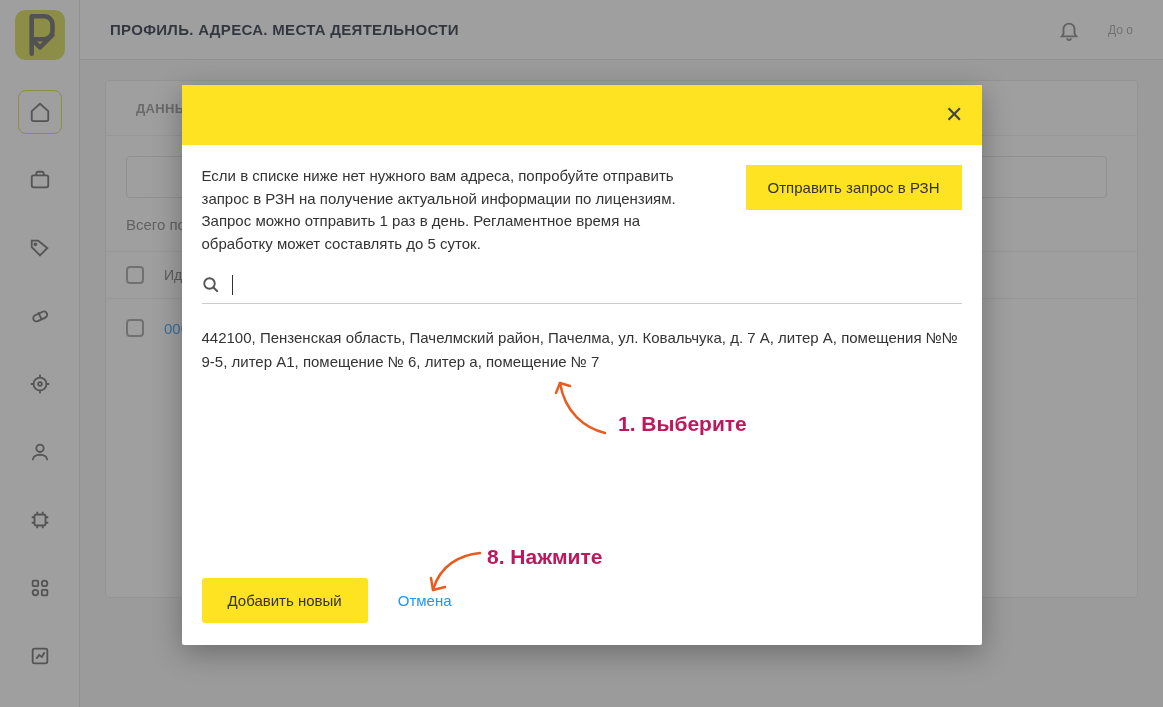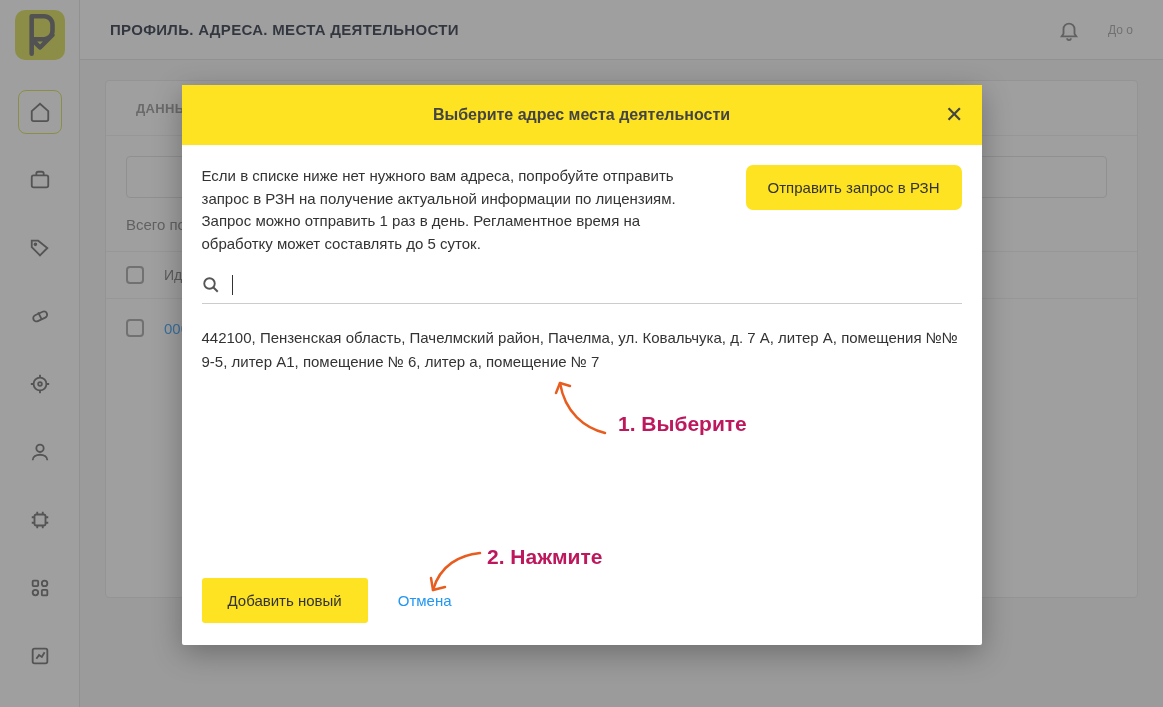--- a/index.html
+++ b/index.html
@@ -31,21 +31,21 @@
 .link-id { color: #2196f3; cursor: pointer; }
 
 .overlay { position: absolute; inset: 0; background: rgba(80,80,80,0.55); display: flex; align-items: flex-start; justify-content: center; }
 .modal { width: 800px; background: #fff; margin-top: 85px; box-shadow: 0 8px 30px rgba(0,0,0,0.3); border-radius: 2px; }
 .modal-header { background: #fde321; height: 60px; display: flex; align-items: center; justify-content: center; position: relative; }
 .modal-title { font-size: 16px; font-weight: 600; color: #444; }
 .modal-close { position: absolute; right: 18px; top: 50%; transform: translateY(-50%); font-size: 22px; color: #444; cursor: pointer; }
 .modal-body { padding: 20px 20px 10px 20px; }
 .info-row { display: flex; gap: 41px; align-items: flex-start; }
 .info-text { flex: 1; font-size: 15px; line-height: 1.5; color: #333; }
-.rzn-btn { background: #fde321; border: none; padding: 14px 22px; font-size: 15px; color: #333; cursor: pointer; border-radius: 7px; white-space: nowrap; }
+.rzn-btn { background: #fde321; border: none; padding: 14px 22px; font-size: 15px; color: #333; cursor: pointer; border-radius: 0; white-space: nowrap; }
 .modal-search { display: flex; align-items: center; border-bottom: 1px solid #ccc; margin-top: 20px; padding-bottom: 8px; gap: 12px; }
 .modal-search svg { width: 18px; height: 18px; stroke: #555; fill: none; stroke-width: 2.5; }
 .cursor-blink { width: 1px; height: 20px; background: #333; }
 .addr-list { margin-top: 18px; }
 .addr-item { font-size: 15px; line-height: 1.6; color: #333; cursor: pointer; padding: 4px 0; }
 .modal-footer { display: flex; gap: 30px; padding: 20px 28px 22px 20px; align-items: center; border-top: none; margin-top: 170px; }
 .add-btn { background: #fde321; border: none; padding: 14px 26px; font-size: 15px; color: #333; cursor: pointer; border-radius: 3px; }
 .cancel-link { color: #2196f3; font-size: 15px; cursor: pointer; text-align: center; }
 
 .anno { position: absolute; color: #be185d; font-family: Liberation Sans, sans-serif; font-size: 21px; font-weight: 600; pointer-events: none; }
@@ -151,21 +151,20 @@
       <div class="col-id link-id">00000000113186</div>
       <div class="col-inn">71</div>
     </div>
     <div style="height:240px"></div>
   </div>
 </div>
 
 <div class="overlay">
   <div class="modal">
     <div class="modal-header">
-      <div class="modal-title">Выберите адрес места деятельности</div>
       <div class="modal-close">✕</div>
     </div>
     <div class="modal-body">
       <div class="info-row">
         <div class="info-text">Если в списке ниже нет нужного вам адреса, попробуйте отправить запрос в РЗН на получение актуальной информации по лицензиям. Запрос можно отправить 1 раз в день. Регламентное время на обработку может составлять до 5 суток.</div>
         <button class="rzn-btn">Отправить запрос в РЗН</button>
       </div>
       <div class="modal-search">
         <svg viewBox="0 0 24 24">
             <circle cx="10" cy="10" r="7"></circle>
@@ -191,13 +190,13 @@
       <path d="M10 5 l-4 10 M10 5 l10 3" stroke-linecap="round"></path>
     </svg>
 </div>
 <div class="anno" style="left:618px; top:412px;">1. Выберите</div>
 <div class="anno" style="left:425px; top:545px;">
   <svg width="70" height="55" viewBox="0 0 70 55">
       <path d="M55 8 C 35 10, 15 20, 8 45" stroke-linecap="round"></path>
       <path d="M8 45 l-2 -12 M8 45 l12 -3" stroke-linecap="round"></path>
     </svg>
 </div>
-<div class="anno" style="left:487px; top:545px;">2. Нажмите</div>
+<div class="anno" style="left:487px; top:545px;">8. Нажмите</div>
 
 </body></html>

